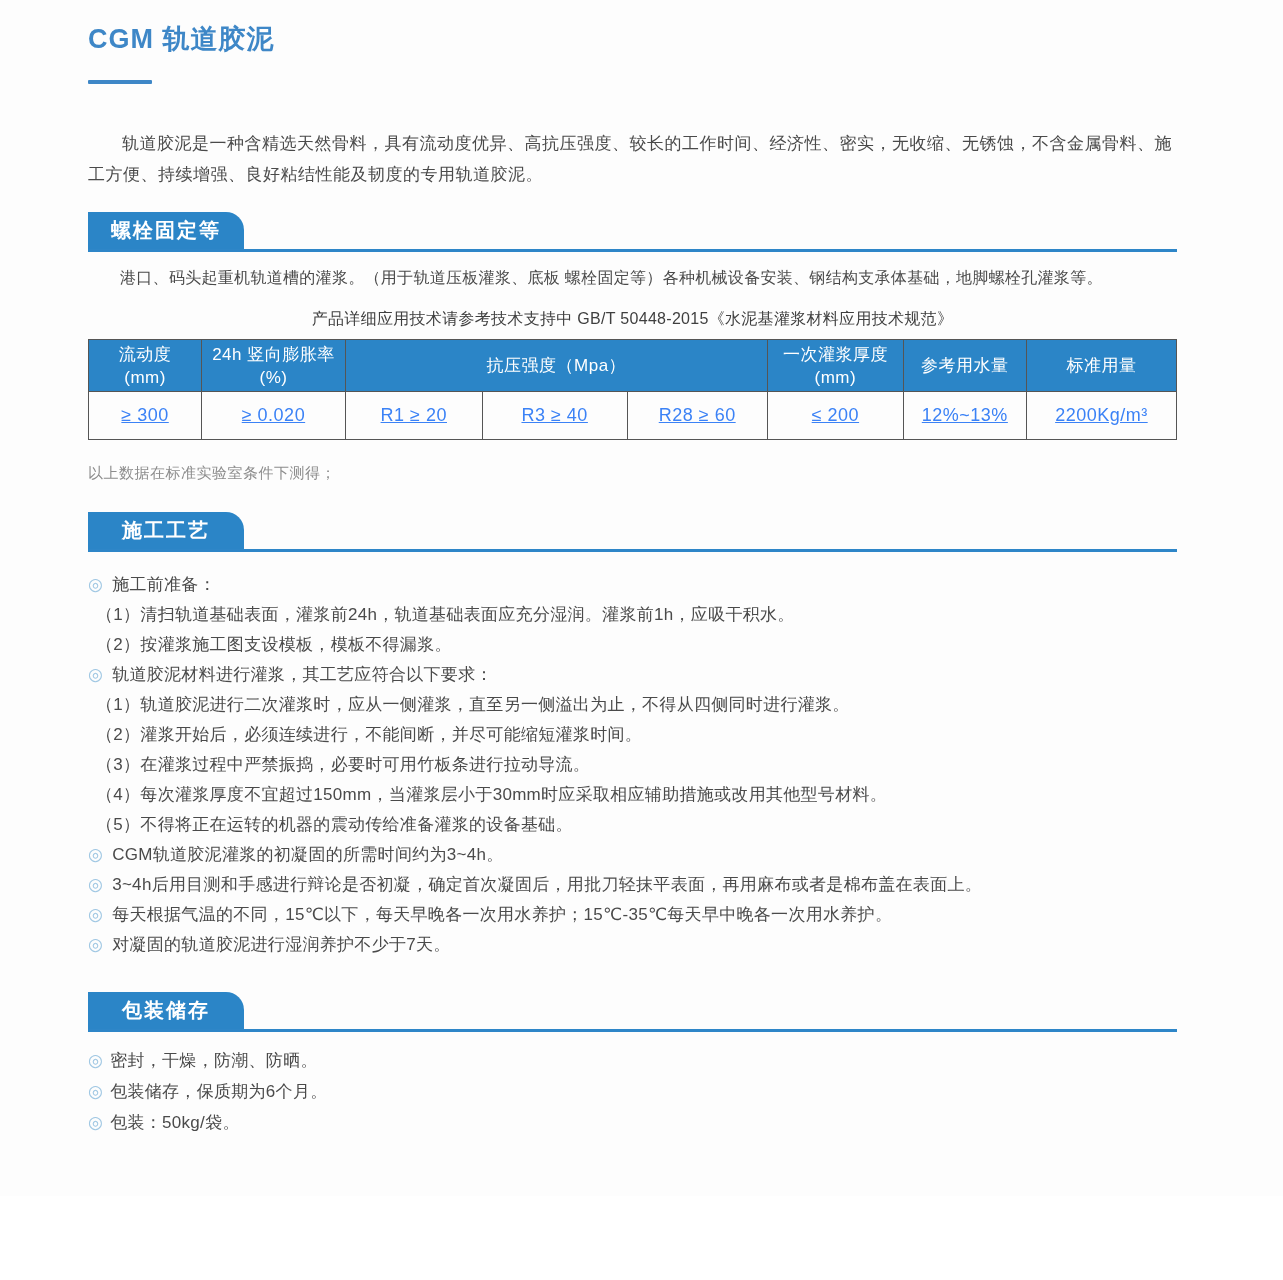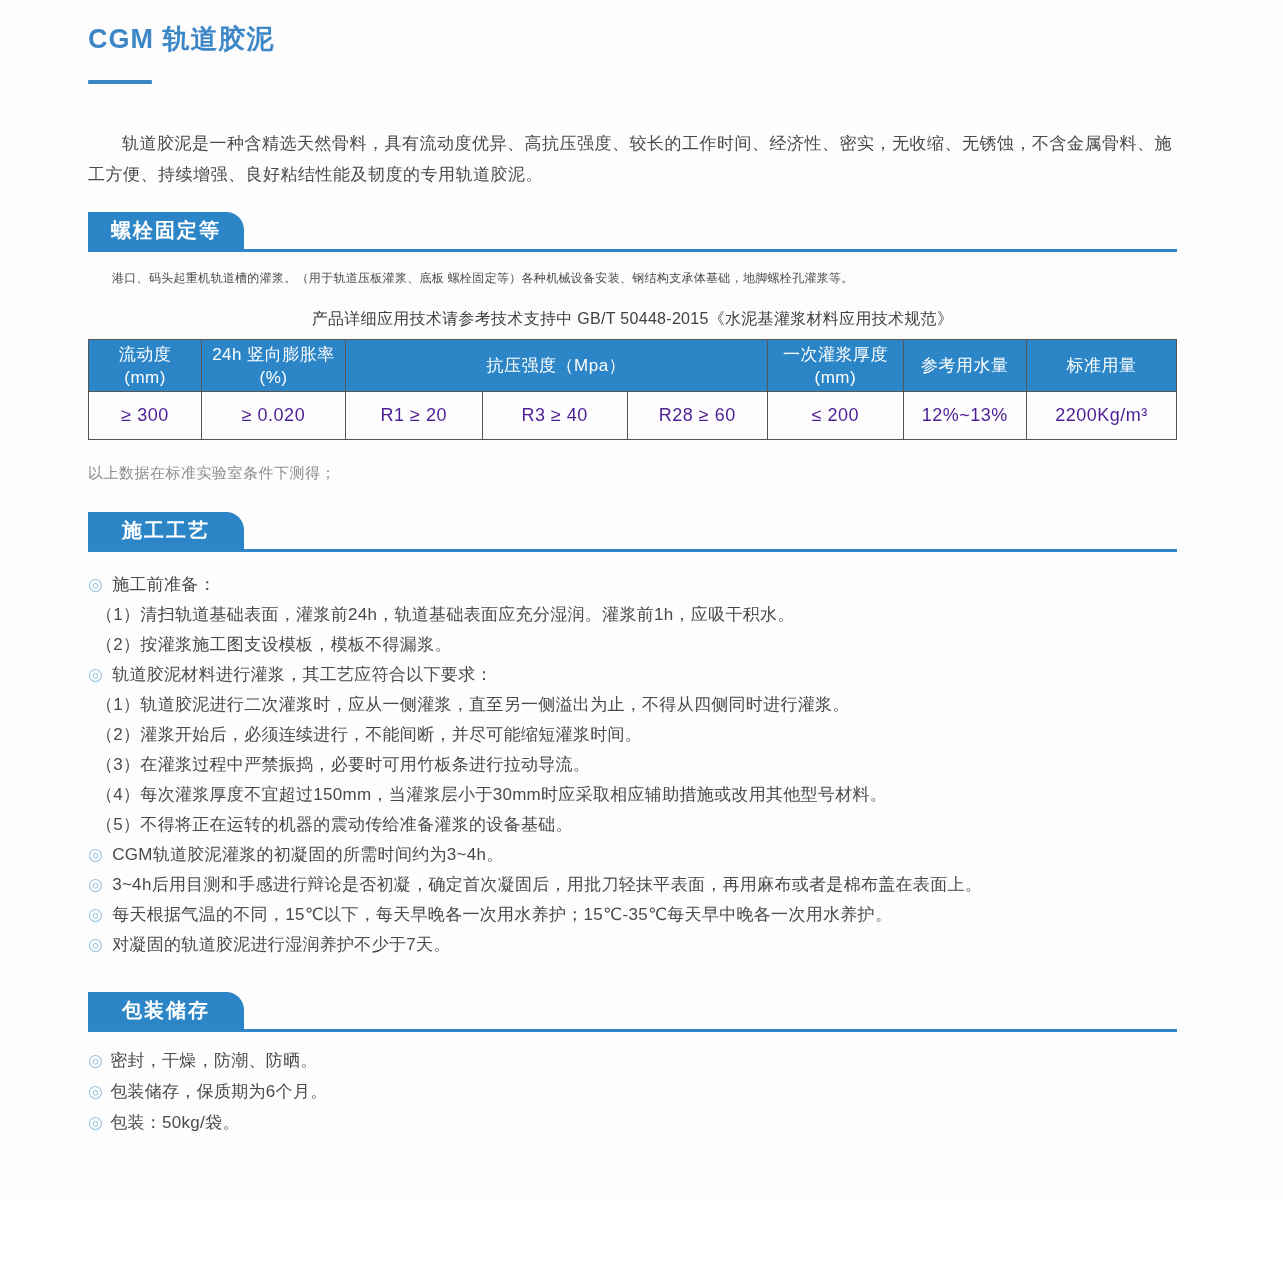--- a/index.html
+++ b/index.html
@@ -28,34 +28,34 @@
     text-indent:2em;letter-spacing:0.5px;font-family:Liberation Serif, serif;
   }
   .section-header{border-bottom:3px solid var(--rule);margin-top:0;}
   .badge{
     width:156px;height:37px;background:var(--accent);
     border-radius:0 18px 0 0;
     display:flex;align-items:center;justify-content:center;
     color:#fff;font-size:20px;font-weight:700;letter-spacing:2px;
   }
   .sec-app .section-header{margin-top:22px;}
-  .app-body{margin-top:13px;font-size:12px;line-height:26px;text-indent:2em;letter-spacing:0.3px;}
+  .app-body{margin-top:13px;font-size:16px;line-height:26px;text-indent:2em;letter-spacing:0.3px;}
   .sec-perf .section-header{margin-top:28px;}
   .perf-note{margin-top:18px;text-align:center;font-size:16px;color:#3f3f3f;letter-spacing:0.3px;}
   table.perf{
     width:100%;margin-top:9px;border-collapse:collapse;table-layout:fixed;
   }
   table.perf th{
     background:var(--accent);color:#fff;font-weight:400;font-size:17px;
     white-space:pre-line;line-height:23px;height:52px;padding:2px 4px;
     border:1px solid var(--table-border);text-align:center;letter-spacing:0.5px;
   }
   table.perf td{
-    background:#fdfdfd;color:#4c1d95;font-size:18px;height:48px;text-align:center;
-    border:1px solid var(--table-border);letter-spacing:0.5px;
+    background:#fdfdfd;color:#3b82f6;font-size:18px;height:48px;text-align:center;
+    border:1px solid var(--table-border);letter-spacing:0.5px;text-decoration:underline;
   }
   .table-footnote{margin-top:24px;font-size:15px;color:var(--muted);letter-spacing:0.5px;}
   .sec-proc .section-header{margin-top:29px;}
   ul.plist{list-style:none;margin-top:18px;}
   ul.plist li{font-size:17px;line-height:30px;color:var(--body-text);letter-spacing:0.3px;}
   ul.plist li .marker{color:var(--bullet);margin-right:9px;font-size:17px;}
   ul.plist li.numbered{padding-left:8px;}
   .sec-pack .section-header{margin-top:32px;}
   ul.packlist{list-style:none;margin-top:13px;}
   ul.packlist li{font-size:17px;line-height:31px;color:var(--body-text);letter-spacing:0.3px;}

